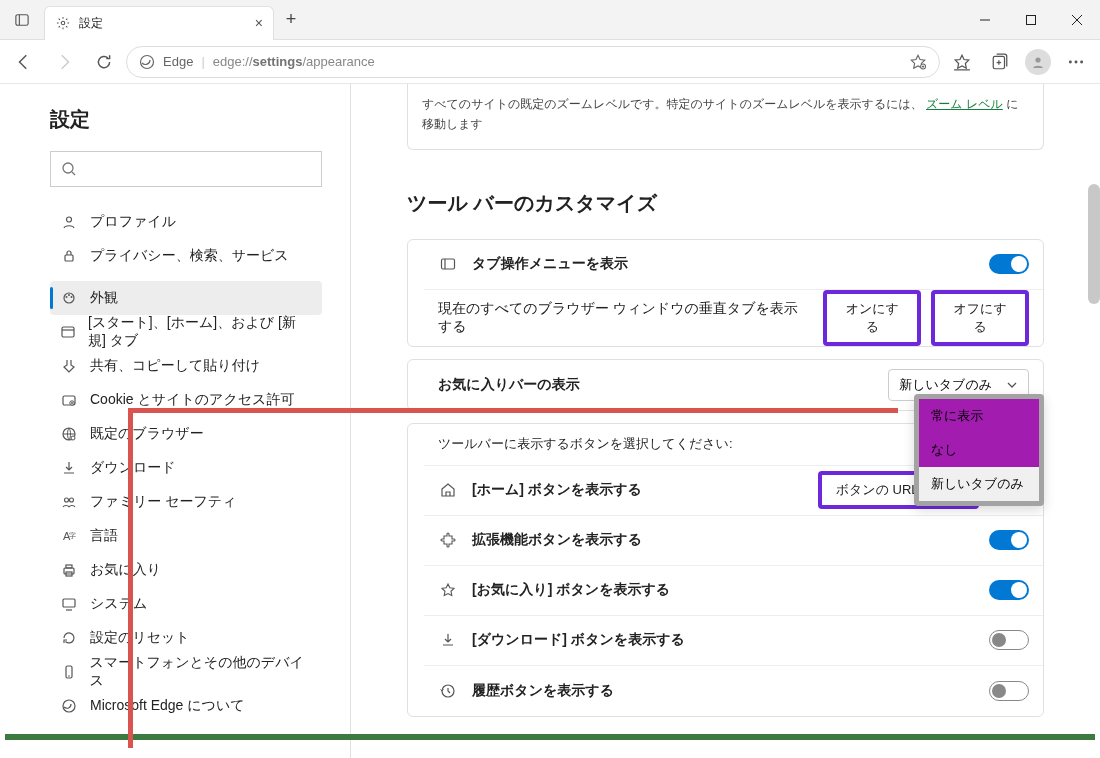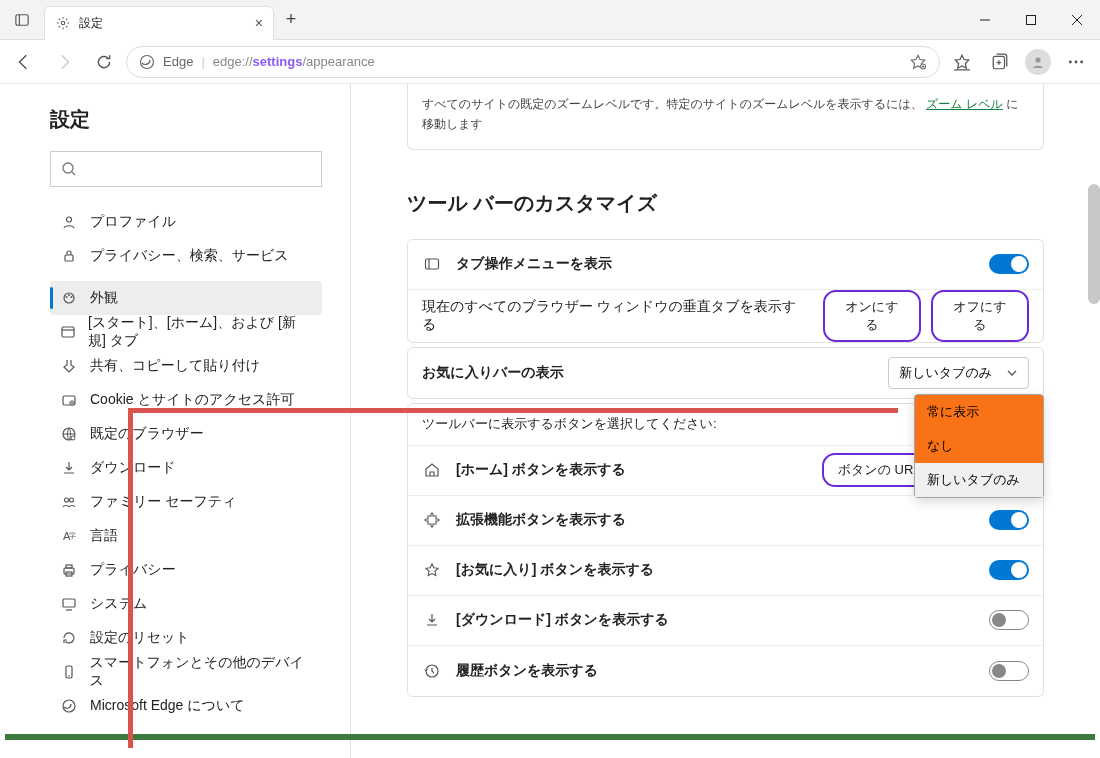--- a/index.html
+++ b/index.html
@@ -19,21 +19,21 @@
 
 
 .toolbar { height: 44px; display: flex; align-items: center; padding: 0 6px; gap: 4px; border-bottom: 1px solid #e8e8e8; }
 .nav-btn { width: 36px; height: 36px; display: flex; align-items: center; justify-content: center; border-radius: 4px; color: #555; }
 .nav-btn.disabled { color: #ccc; }
 .url-bar { flex: 1; height: 32px; border: 1px solid #ddd; border-radius: 16px; display: flex; align-items: center; padding: 0 12px; gap: 8px; font-size: 13px; color: #666; }
 .url-bar .edge-icon { width: 16px; height: 16px; }
 .url-bar .prod { color: #666; }
 .url-bar .divider { color: #ccc; }
 .url-seg { color: #888; }
-.url-bold { color: #8b5cf6; font-weight: 600; }
+.url-bold { color: #737373; font-weight: 600; }
 .url-tail { color: #888; }
 .star-btn { margin-left: auto; color: #666; }
 .right-icons { display: flex; gap: 2px; }
 .right-ico { width: 36px; height: 36px; display: flex; align-items: center; justify-content: center; color: #555; }
 .avatar { width: 26px; height: 26px; border-radius: 50%; background: #ddd; display: flex; align-items: center; justify-content: center; }
 
 
 .main { display: flex; height: calc(758px - 84px); }
 .sidebar { width: 350px; padding: 22px 28px 22px 50px; position: relative; }
 .page-title { font-size: 20px; font-weight: 600; margin-bottom: 18px; color: #222; }
@@ -48,39 +48,39 @@
 
 .vdiv { width: 1px; background: #e0e0e0; }
 
 .content { flex: 1; position: relative; overflow: hidden; }
 .content-inner { padding: 0 56px 30px 56px; }
 
 .zoom-note { border: 1px solid #e0e0e0; border-top: none; border-radius: 0 0 6px 6px; padding: 10px 14px 14px 14px; font-size: 12px; color: #444; line-height: 1.7; margin-bottom: 40px; }
 .zoom-note a { color: #15803d; text-decoration: underline; }
 
 .section-title { font-size: 20px; font-weight: 600; margin-bottom: 22px; color: #222; }
-.card { border: 1px solid #e0e0e0; border-radius: 6px; margin-bottom: 4px; }
+.card { border: 1px solid #e0e0e0; border-radius: 6px; margin-bottom: 12px; padding-left: 16px; }
 .row { display: flex; align-items: center; padding: 0 14px; min-height: 50px; gap: 14px; border-bottom: 1px solid #eee; }
 .row:last-child { border-bottom: none; }
 .row-ico { width: 20px; display:flex; justify-content:center; color:#555; }
 .row-label { font-size: 14px; color: #222; font-weight: 600; }
 .row-sublabel { font-size: 14px; color: #222; }
 .row-right { margin-left: auto; display: flex; align-items: center; gap: 10px; }
 
-.btn-outline { border: 2px solid #6d28d9; background: #fff; border-radius: 13px; padding: 6px 14px; font-size: 13px; cursor: pointer; color:#222; }
+.btn-outline { border: 4px solid #6d28d9; background: #fff; border-radius: 4px; padding: 6px 14px; font-size: 13px; cursor: pointer; color:#222; }
 .dropdown { border: 1px solid #ccc; border-radius: 4px; padding: 6px 10px; font-size: 13px; display: flex; align-items: center; gap: 14px; cursor: pointer; }
 
 .toggle { width: 40px; height: 20px; border-radius: 10px; position: relative; }
 .toggle.on { background: #0078d4; }
 .toggle.on::after { content:""; position:absolute; right:2px; top:2px; width:16px; height:16px; background:#fff; border-radius:50%; }
 .toggle.off { background:#fff; border:1px solid #888; }
 .toggle.off::after { content:""; position:absolute; left:2px; top:2px; width:14px; height:14px; background:#888; border-radius:50%; }
 
 
-.dd-menu { position: absolute; right: 56px; top: 310px; background: #f97316; border: 1px solid #a3a3a3; border-radius: 4px; box-shadow: 0 4px 12px rgba(0,0,0,0.15); width: 130px; z-index: 50; }
+.dd-menu { position: absolute; right: 56px; top: 310px; background: #a21caf; border: 5px solid #a3a3a3; border-radius: 4px; box-shadow: 0 4px 12px rgba(0,0,0,0.15); width: 130px; z-index: 50; }
 .dd-item { padding: 8px 12px; font-size: 13px; cursor: pointer; }
 .dd-item.hov { background: #f0f0f0; }
 
 
 .vscroll { position: absolute; right: 0; top: 84px; width: 12px; height: 360px; }
 .vscroll-thumb { width: 12px; height: 120px; background: #c8c8c8; border-radius: 6px; margin-top: 100px; }
 
 
 .anno-h { position: absolute; left: 128px; top: 408px; height: 5px; width: 770px; background: #d9534f; z-index: 60; }
 .anno-v { position: absolute; left: 128px; top: 408px; width: 5px; height: 340px; background: #d9534f; z-index: 60; }
@@ -303,21 +303,21 @@
           <span>言語</span>
         </li>
         <li class="nav-item">
           <span class="nav-ico">
             <svg width="16" height="16" viewBox="0 0 16 16">
               <rect x="3" y="6" width="10" height="6" rx="1" fill="none" stroke="currentColor" stroke-width="1.2"></rect>
               <rect x="5" y="3" width="6" height="3" fill="none" stroke="currentColor" stroke-width="1.2"></rect>
               <rect x="5" y="10" width="6" height="4" fill="none" stroke="currentColor" stroke-width="1.2"></rect>
             </svg>
           </span>
-          <span>プライバシー</span>
+          <span>お気に入り</span>
         </li>
         <li class="nav-item">
           <span class="nav-ico">
             <svg width="16" height="16" viewBox="0 0 16 16">
               <rect x="2" y="3" width="12" height="8" rx="1" fill="none" stroke="currentColor" stroke-width="1.2"></rect>
               <line x1="5" y1="14" x2="11" y2="14" stroke="currentColor" stroke-width="1.2"></line>
             </svg>
           </span>
           <span>システム</span>
         </li>

